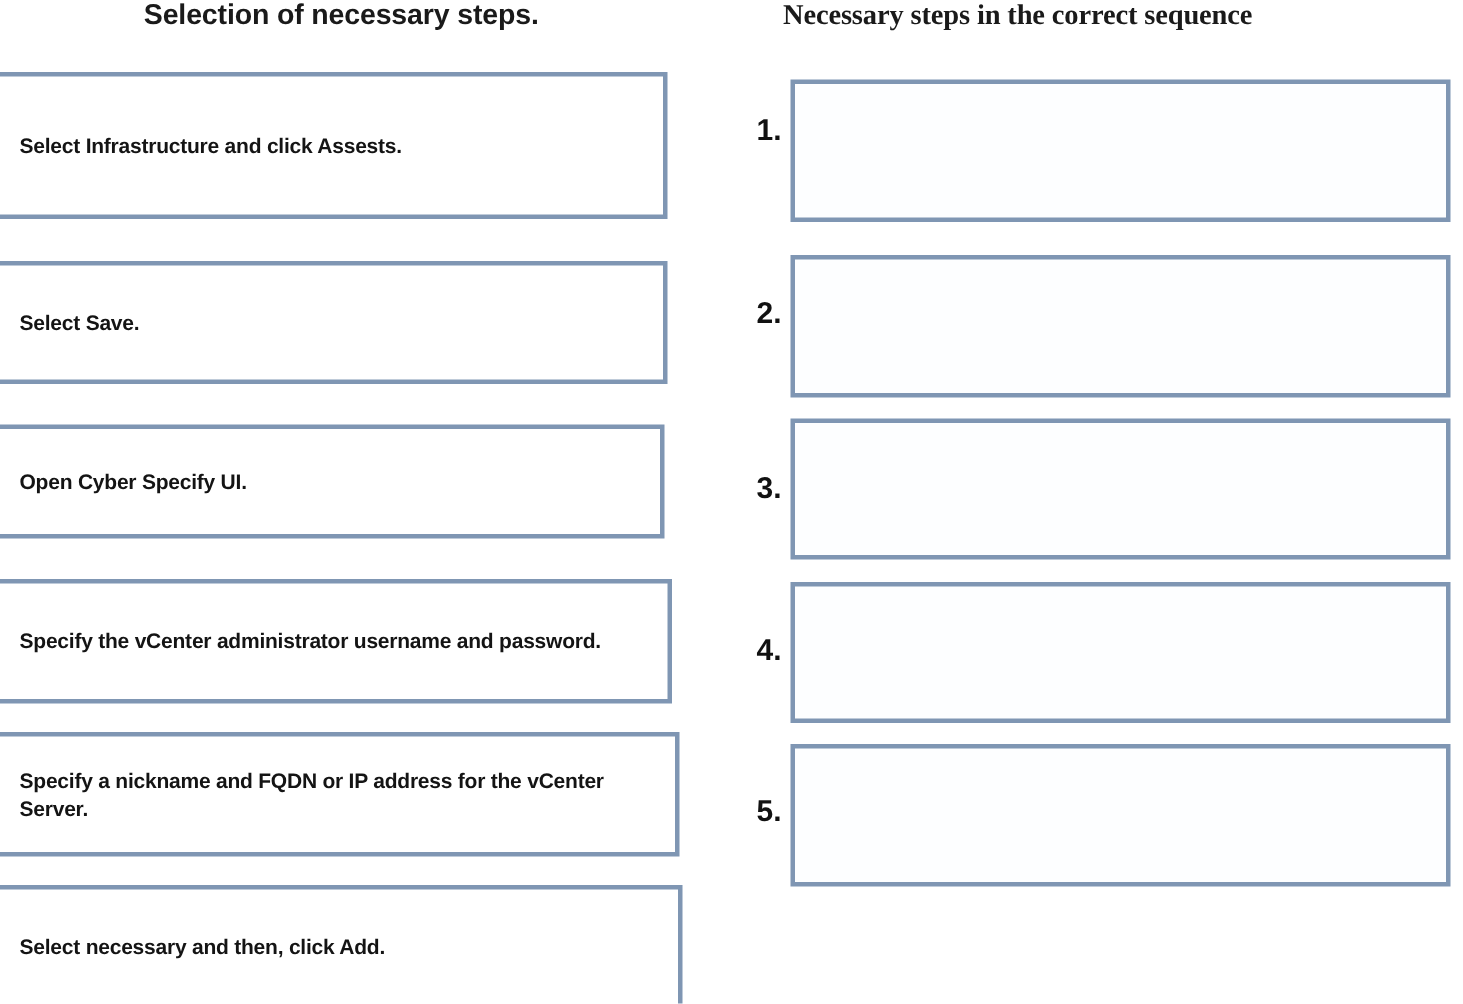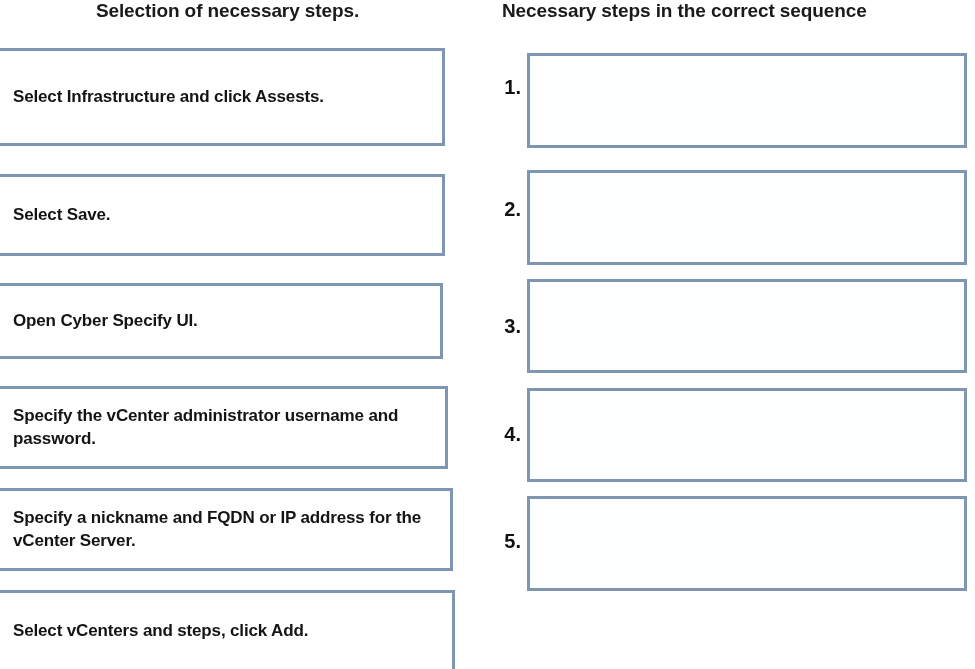--- a/index.html
+++ b/index.html
@@ -34,41 +34,42 @@
     letter-spacing: -0.1px;
     white-space: nowrap;
   }
   #header-left {
     left: 0px;
     top: 0px;
     width: 455px;
     text-align: center;
   }
   #header-right {
-    left: 502px;
+    left: 522px;
     top: 0px;
     text-align: center;
+    font-family: Liberation Serif, serif;
   }
 
   
   .box {
     position: absolute;
     background: #ffffff;
     border: 3px solid #7f96b3;
     box-sizing: border-box;
   }
 
   
   .source-box {
     display: flex;
     align-items: center;
     padding: 4px 10px 4px 14px;
   }
   .source-text {
-    font-size: 17px;
+    font-size: 14px;
     font-weight: bold;
     color: #141414;
     line-height: 1.30;
     letter-spacing: -0.15px;
   }
 
   
   .slot-box {
     background: #fdfeff;
   }
@@ -106,21 +107,21 @@
 
   <div class="box source-box" style="left:-4px; top:386px; width:452px; height:83px;">
     <span class="source-text">Specify the vCenter administrator username and password.</span>
   </div>
 
   <div class="box source-box" style="left:-4px; top:488px; width:457px; height:83px;">
     <span class="source-text">Specify a nickname and FQDN or IP address for the vCenter Server.</span>
   </div>
 
   <div class="box source-box" style="left:-4px; top:590px; width:459px; height:83px;">
-    <span class="source-text">Select vCenters and steps, click Add.</span>
+    <span class="source-text">Select necessary and then, click Add.</span>
   </div>
 
   <div class="slot-number" style="left:487px; top:76px;">1.</div>
   <div class="box slot-box" style="left:527px; top:53px; width:440px; height:95px;"></div>
 
   <div class="slot-number" style="left:487px; top:198px;">2.</div>
   <div class="box slot-box" style="left:527px; top:170px; width:440px; height:95px;"></div>
 
   <div class="slot-number" style="left:487px; top:315px;">3.</div>
   <div class="box slot-box" style="left:527px; top:279px; width:440px; height:94px;"></div>

